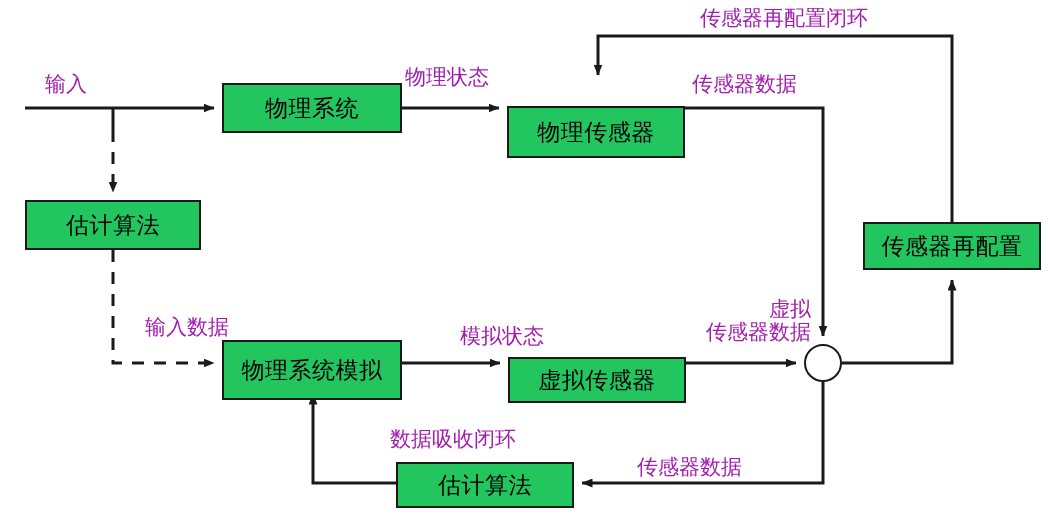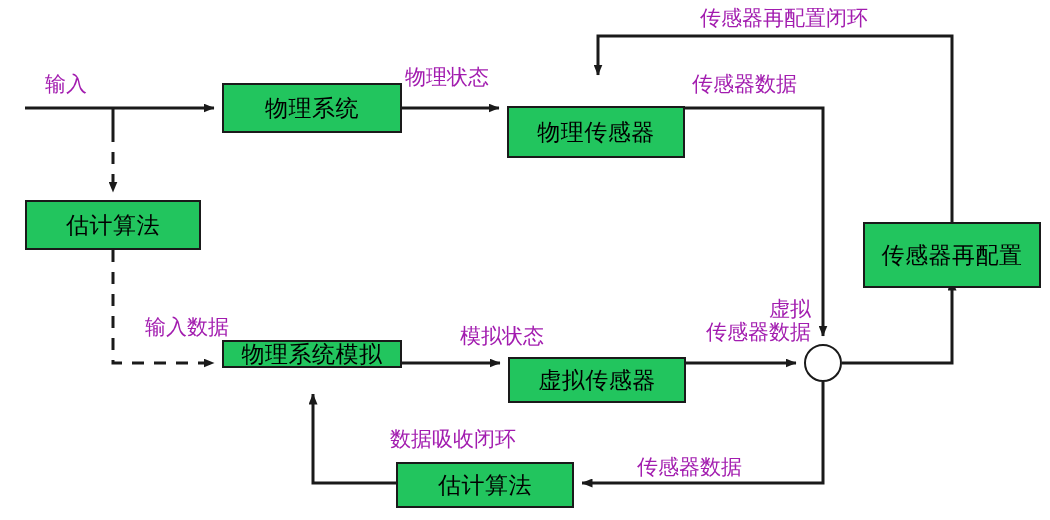--- a/index.html
+++ b/index.html
@@ -99,25 +99,25 @@
   </div>
 
   <div class="node-box" style="left:25px; top:200px; width:176px; height:50px;">
     <span class="node-label">估计算法</span>
   </div>
 
   <div class="node-box" style="left:507px; top:83px; width:178px; height:52px;margin-top:23px;">
     <span class="node-label">物理传感器</span>
   </div>
 
-  <div class="node-box" style="left:863px; top:222px; width:178px; height:66px;">
+  <div class="node-box" style="left:863px; top:222px; width:178px; height:48px;">
     <span class="node-label">传感器再配置</span>
   </div>
 
-  <div class="node-box" style="left:222px; top:340px; width:180px; height:28px;">
+  <div class="node-box" style="left:222px; top:340px; width:180px; height:60px;">
     <span class="node-label">物理系统模拟</span>
   </div>
 
   <div class="node-box" style="left:508px; top:340px; width:178px; height:46px;margin-top:17px;">
     <span class="node-label">虚拟传感器</span>
   </div>
 
   <div class="node-box" style="left:396px; top:462px; width:178px; height:46px;">
     <span class="node-label">估计算法</span>
   </div>

